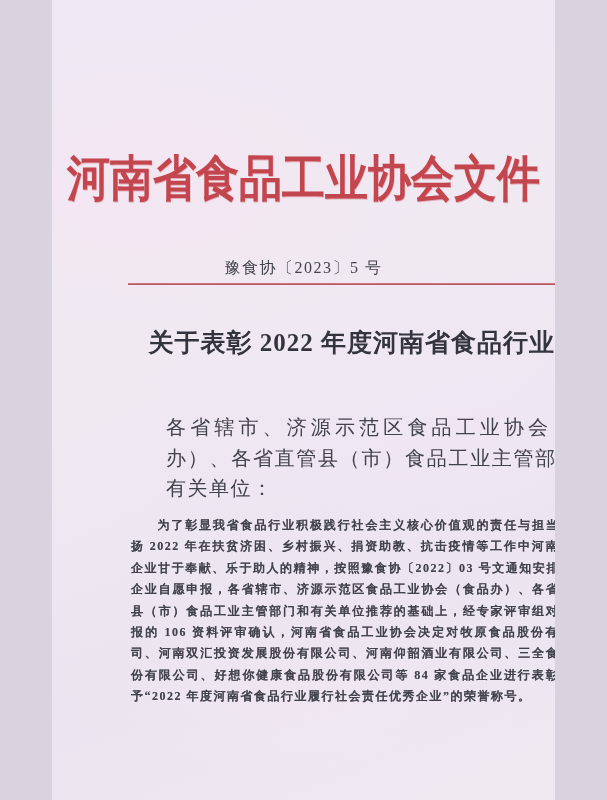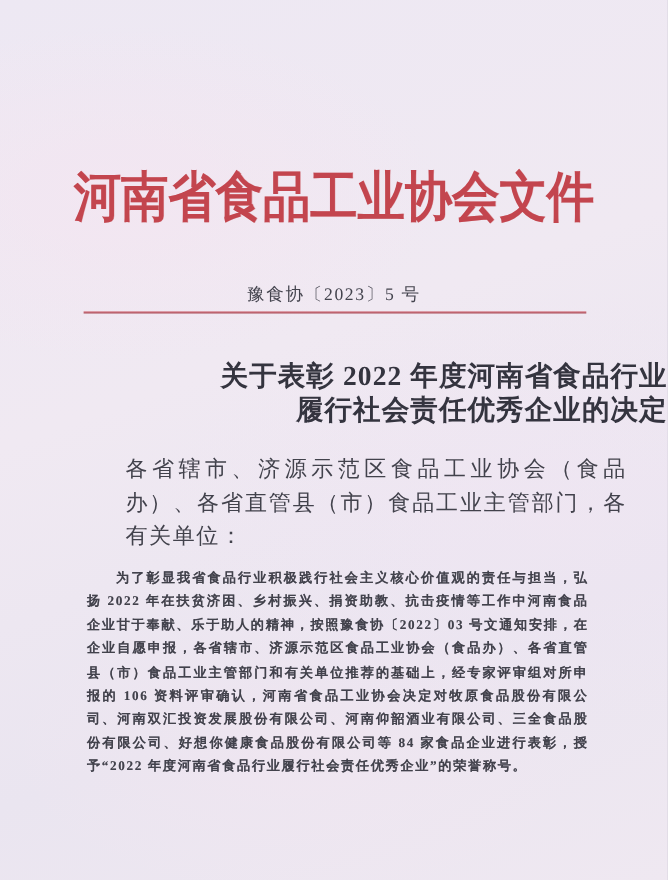--- a/index.html
+++ b/index.html
@@ -3,21 +3,21 @@
 <meta charset="utf-8">
 <style>
   html, body {
     margin: 0;
     padding: 0;
     background: #d8d3de;
     font-family: "Liberation Serif", "DejaVu Serif", serif;
   }
   .page {
     position: relative;
-    width: 607px;
+    width: 503px;
     height: 800px;
     margin: 0 auto;
     overflow: hidden;
     color: #3f3f4a;
     background:
       radial-gradient(ellipse 420px 220px at 18% 22%, rgba(246,228,240,0.55), transparent 70%),
       radial-gradient(ellipse 520px 280px at 82% 58%, rgba(241,229,243,0.50), transparent 72%),
       radial-gradient(ellipse 380px 200px at 45% 85%, rgba(244,230,240,0.45), transparent 70%),
       linear-gradient(160deg, #ede8f3 0%, #f0e9f2 40%, #eae5f0 72%, #efe8f1 100%);
   }
@@ -103,20 +103,19 @@
 <div class="page">
 
   <div class="org-title">河南省食品工业协会文件</div>
 
   <div class="doc-number">豫食协〔2023〕5 号</div>
 
   <hr class="red-line">
 
   <h1 class="doc-title">
     <span class="line">关于表彰 2022 年度河南省食品行业</span>
-    <span class="line">履行社会责任优秀企业的决定</span>
   </h1>
 
   <p class="addressee">各省辖市、济源示范区食品工业协会（食品办）、各省直管县（市）食品工业主管部门，各有关单位：</p>
 
   <p class="body-paragraph">为了彰显我省食品行业积极践行社会主义核心价值观的责任与担当，弘扬 2022 年在扶贫济困、乡村振兴、捐资助教、抗击疫情等工作中河南食品企业甘于奉献、乐于助人的精神，按照豫食协〔2022〕03 号文通知安排，在企业自愿申报，各省辖市、济源示范区食品工业协会（食品办）、各省直管县（市）食品工业主管部门和有关单位推荐的基础上，经专家评审组对所申报的 106 资料评审确认，河南省食品工业协会决定对牧原食品股份有限公司、河南双汇投资发展股份有限公司、河南仰韶酒业有限公司、三全食品股份有限公司、好想你健康食品股份有限公司等 84 家食品企业进行表彰，授予“2022 年度河南省食品行业履行社会责任优秀企业”的荣誉称号。</p>
 
 </div>
 
 </body></html>

